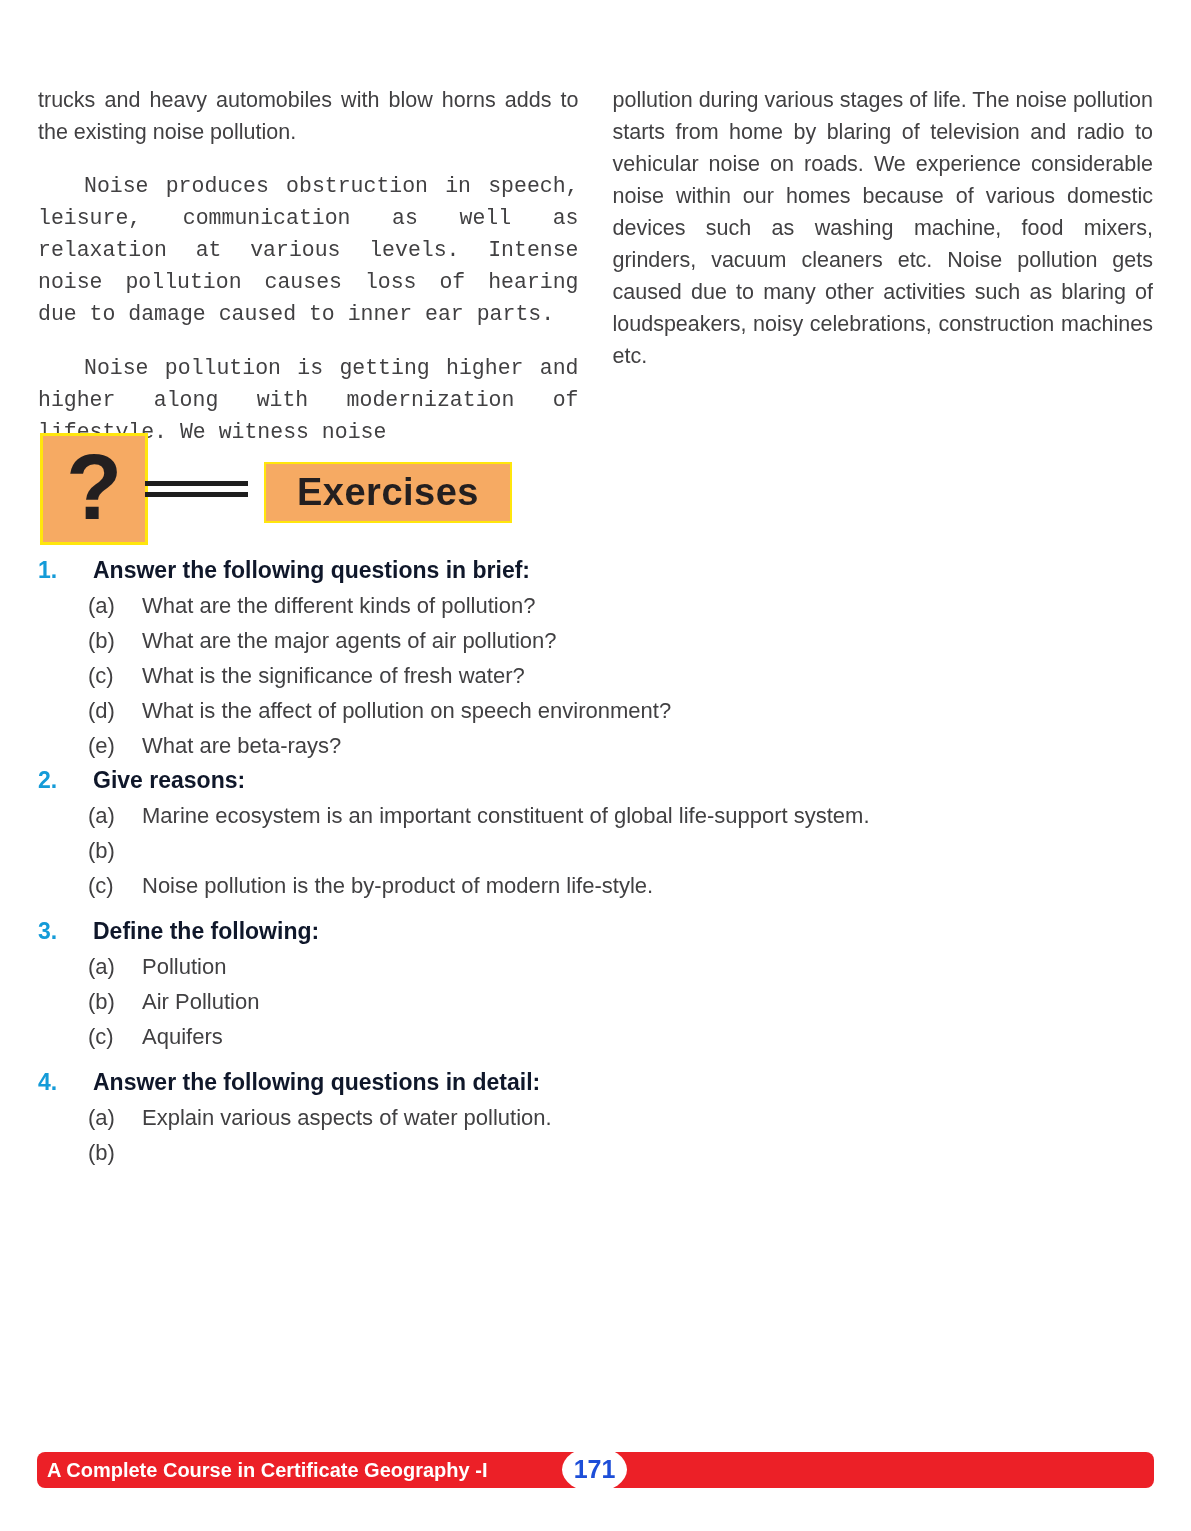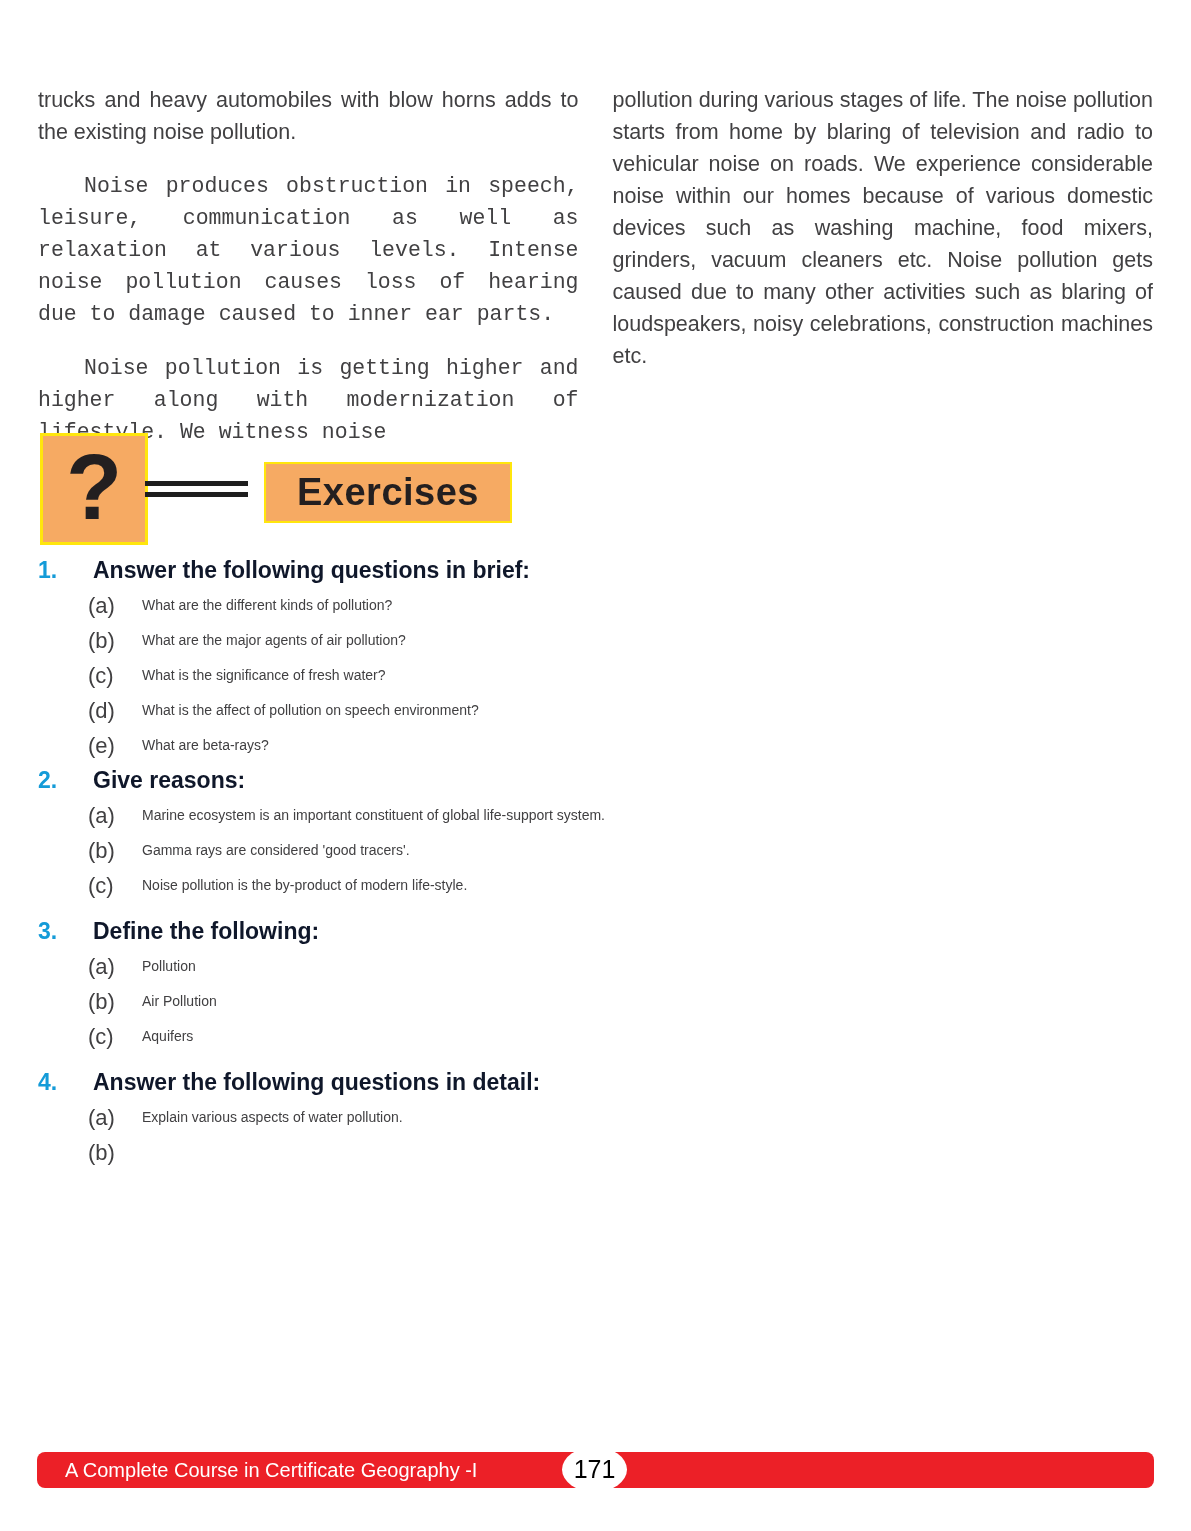--- a/index.html
+++ b/index.html
@@ -87,49 +87,49 @@
     font-weight: bold;
     color: #149BD8;
   }
   .sec-title {
     font-size: 23px;
     font-weight: bold;
     color: #0f172a;
   }
   .q-item { display: flex; padding-left: 50px; line-height: 35px; }
   .q-label { width: 54px; font-size: 22px; color: #414042; flex: none; }
-  .q-text { font-size: 14px; color: #414042; }
+  .q-text { font-size: 22px; color: #414042; }
 
   
   .footer-bar {
     position: absolute;
     left: 37px; top: 1452px;
     width: 1117px; height: 36px;
     background: #EC2027;
     border-radius: 8px;
   }
   .footer-title {
     color: #ffffff;
-    font-weight: normal;
+    font-weight: bold;
     font-size: 20px;
     line-height: 36px;
-    padding-left: 28px;
+    padding-left: 10px;
   }
   .page-circle {
     position: absolute;
     left: 562px; top: 1447px;
     width: 65px; height: 45px;
     background: #ffffff;
     border-radius: 50%;
     display: flex; align-items: center; justify-content: center;
   }
   .page-num {
     font-size: 25px;
-    font-weight: normal;
-    color: #000000;
+    font-weight: bold;
+    color: #1d4ed8;
   }
 </style>
 </head>
 <body>
 
 <div class="page">
 
   <div class="text-columns">
     <div class="col">
       <p>trucks and heavy automobiles with blow horns adds to the existing noise pollution.</p>
@@ -184,21 +184,20 @@
       <div class="sec-head">
         <span class="sec-num">2.</span>
         <span class="sec-title">Give reasons:</span>
       </div>
       <div class="q-item">
         <span class="q-label">(a)</span>
         <span class="q-text">Marine ecosystem is an important constituent of global life-support system.</span>
       </div>
       <div class="q-item">
         <span class="q-label">(b)</span>
-        <span class="q-text">Gamma rays are considered 'good tracers'.</span>
       </div>
       <div class="q-item">
         <span class="q-label">(c)</span>
         <span class="q-text">Noise pollution is the by-product of modern life-style.</span>
       </div>
     </div>
 
     <div class="section gap-lg">
       <div class="sec-head">
         <span class="sec-num">3.</span>

